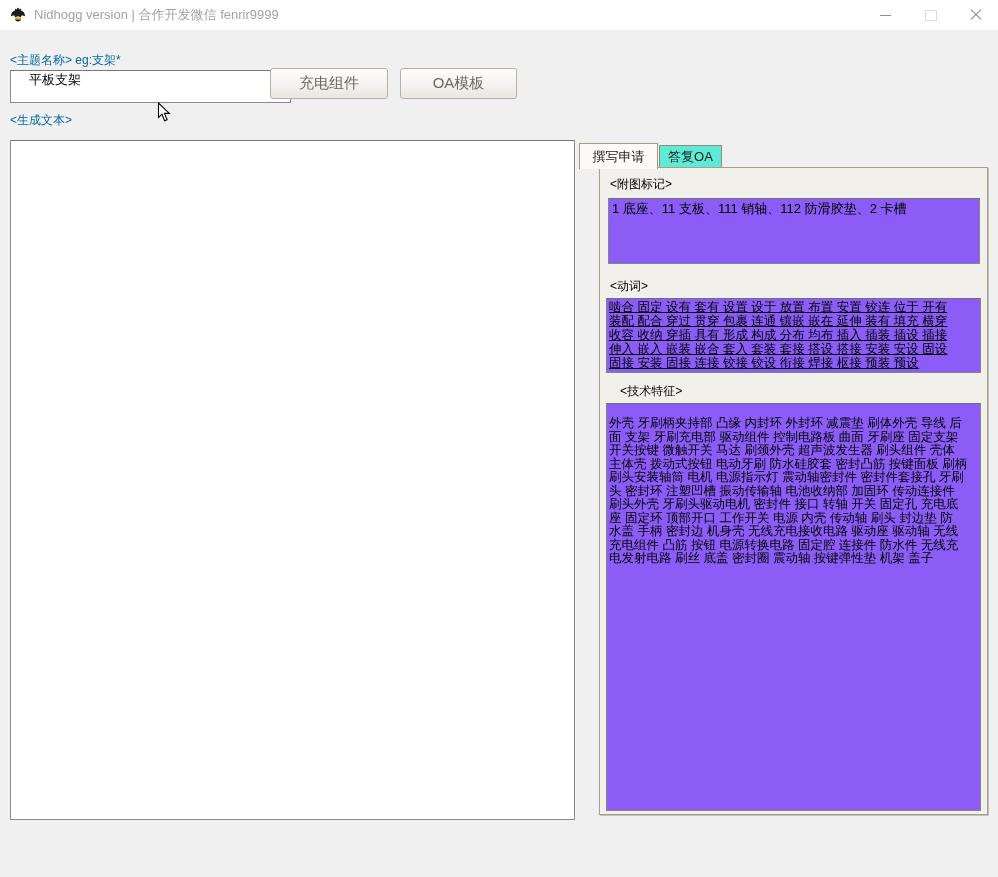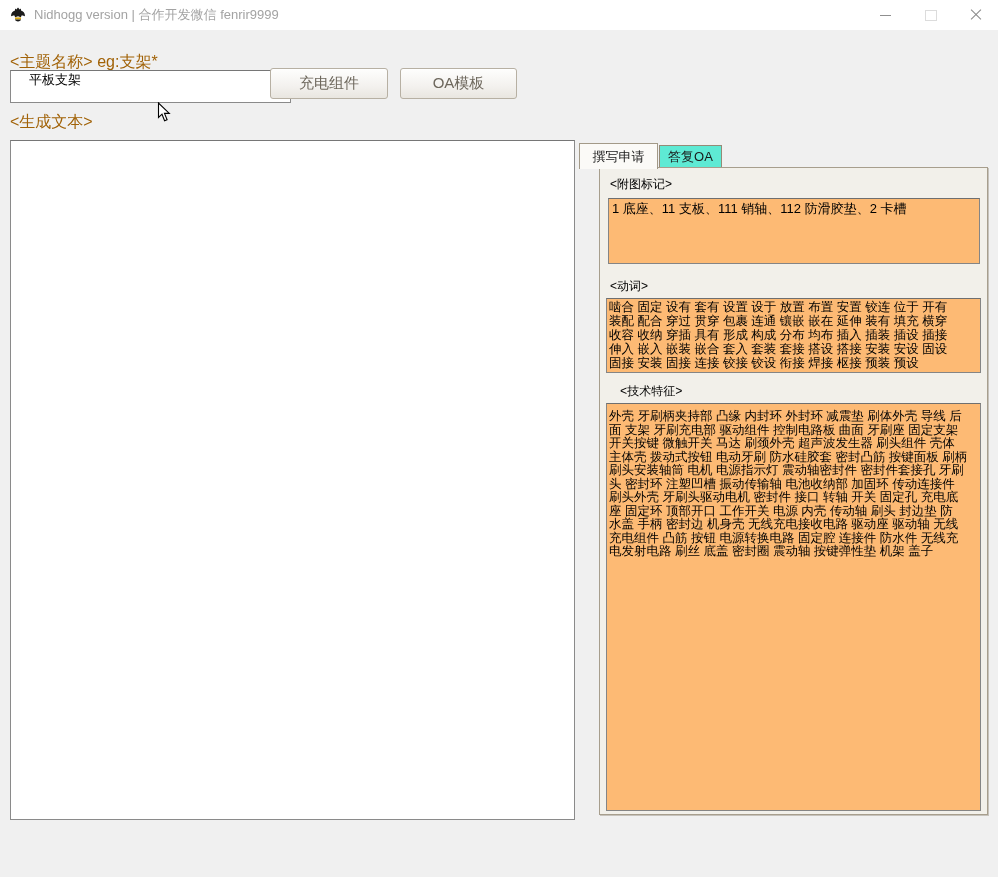--- a/index.html
+++ b/index.html
@@ -16,21 +16,21 @@
   .winbtn.min{right:90px;} .winbtn.max{right:45px;} .winbtn.close{right:0;}
   .glyph-min{width:11px;height:0;border-top:1px solid #8f8f8f;}
   .glyph-max{width:10px;height:9px;border:1px solid #dcdcdc;}
   .glyph-close{position:relative;width:12px;height:12px;}
   .glyph-close::before,.glyph-close::after{content:"";position:absolute;left:-1px;top:5px;
     width:14px;height:1px;background:#8a8a8a;}
   .glyph-close::before{transform:rotate(45deg);}
   .glyph-close::after{transform:rotate(-45deg);}
 
   
-  .lbl{position:absolute;font-size:16px;color:#a16207;white-space:nowrap;}
+  .lbl{position:absolute;font-size:12px;color:#0369a1;white-space:nowrap;}
   .topic-input{position:absolute;left:10px;top:70px;width:243px;height:29px;
     background:#fff;border:1px solid #8a8a8a;border-top-color:#767676;
     font-size:13px;color:#000000;padding:1px 18px;line-height:16px;
     font-family:"Liberation Sans","DejaVu Sans",sans-serif;outline:none;resize:none;}
   .btn{position:absolute;top:68px;height:29px;border:1px solid #b7b0a3;border-radius:3px;
     background:linear-gradient(#fefefd,#f3f1ee 60%,#e9e6e0);
     font-size:15px;color:#6d675c;text-align:center;line-height:27px;cursor:default;
     box-shadow:0 1px 0 rgba(255,255,255,.8) inset;}
   .btn-mine{left:270px;width:116px;}
   .btn-oa{left:400px;width:115px;}
@@ -44,25 +44,25 @@
   
   .tab{position:absolute;box-sizing:border-box;text-align:center;font-size:13px;color:#1a1a1a;}
   .tab.active{left:579px;top:143px;width:79px;height:26px;line-height:25px;
     background:#fbfaf7;border:1px solid #a39a88;border-bottom:none;z-index:2;}
   .tab.inactive{left:659px;top:145px;width:63px;height:22px;line-height:21px;
     background:#5eead4;border:1px solid #948b77;border-bottom:none;z-index:2;}
   .tab-page{position:absolute;left:578px;top:167px;width:389px;height:648px;
     background:#f2f0ea;border:1px solid #a79e8d;box-sizing:border-box;
     box-shadow:1px 1px 0 rgba(120,110,90,.35);z-index:1;margin-left:21px;}
   .page-lbl{position:absolute;font-size:12px;color:#000;white-space:nowrap;}
-  .field{position:absolute;background:#fdba74;border:1px solid #858585;border-top-color:#6f6f6f;
+  .field{position:absolute;background:#8b5cf6;border:1px solid #858585;border-top-color:#6f6f6f;
     box-sizing:border-box;overflow:hidden;color:#000;white-space:pre-wrap;word-break:break-all;}
   .fig-field{left:8px;top:30px;width:372px;height:66px;font-size:13px;line-height:16px;padding:2px 3px;}
-  .verb-field{left:6px;top:130px;width:375px;height:75px;font-size:12.5px;line-height:14px;padding:1px 2px;}
-  .feat-field{left:6px;top:235px;width:375px;height:408px;font-size:12.5px;line-height:13.5px;padding:6px 2px;}
+  .verb-field{left:6px;top:130px;width:375px;height:75px;font-size:12.5px;line-height:14px;padding:1px 2px;text-decoration:underline;}
+  .feat-field{left:6px;top:235px;width:375px;height:408px;font-size:12.5px;line-height:13.5px;padding:13px 2px;}
 </style>
 </head>
 <body>
 
 <div id="app">
 
   <div class="titlebar">
     <span class="app-icon">
       <svg width="16" height="16" viewBox="0 0 16 16">
         <path d="M8 0.5 L6.3 2.6 L5 1.6 L5 3.6 C2.8 4.1 1 6.2 1 9.2 L4.2 8.2 L5.2 10.2 L8 9.2 L10.8 10.2 L11.8 8.2 L15 9.2 C15 6.2 13.2 4.1 11 3.6 L11 1.6 L9.7 2.6 Z" fill="#1c1c1c"></path>

